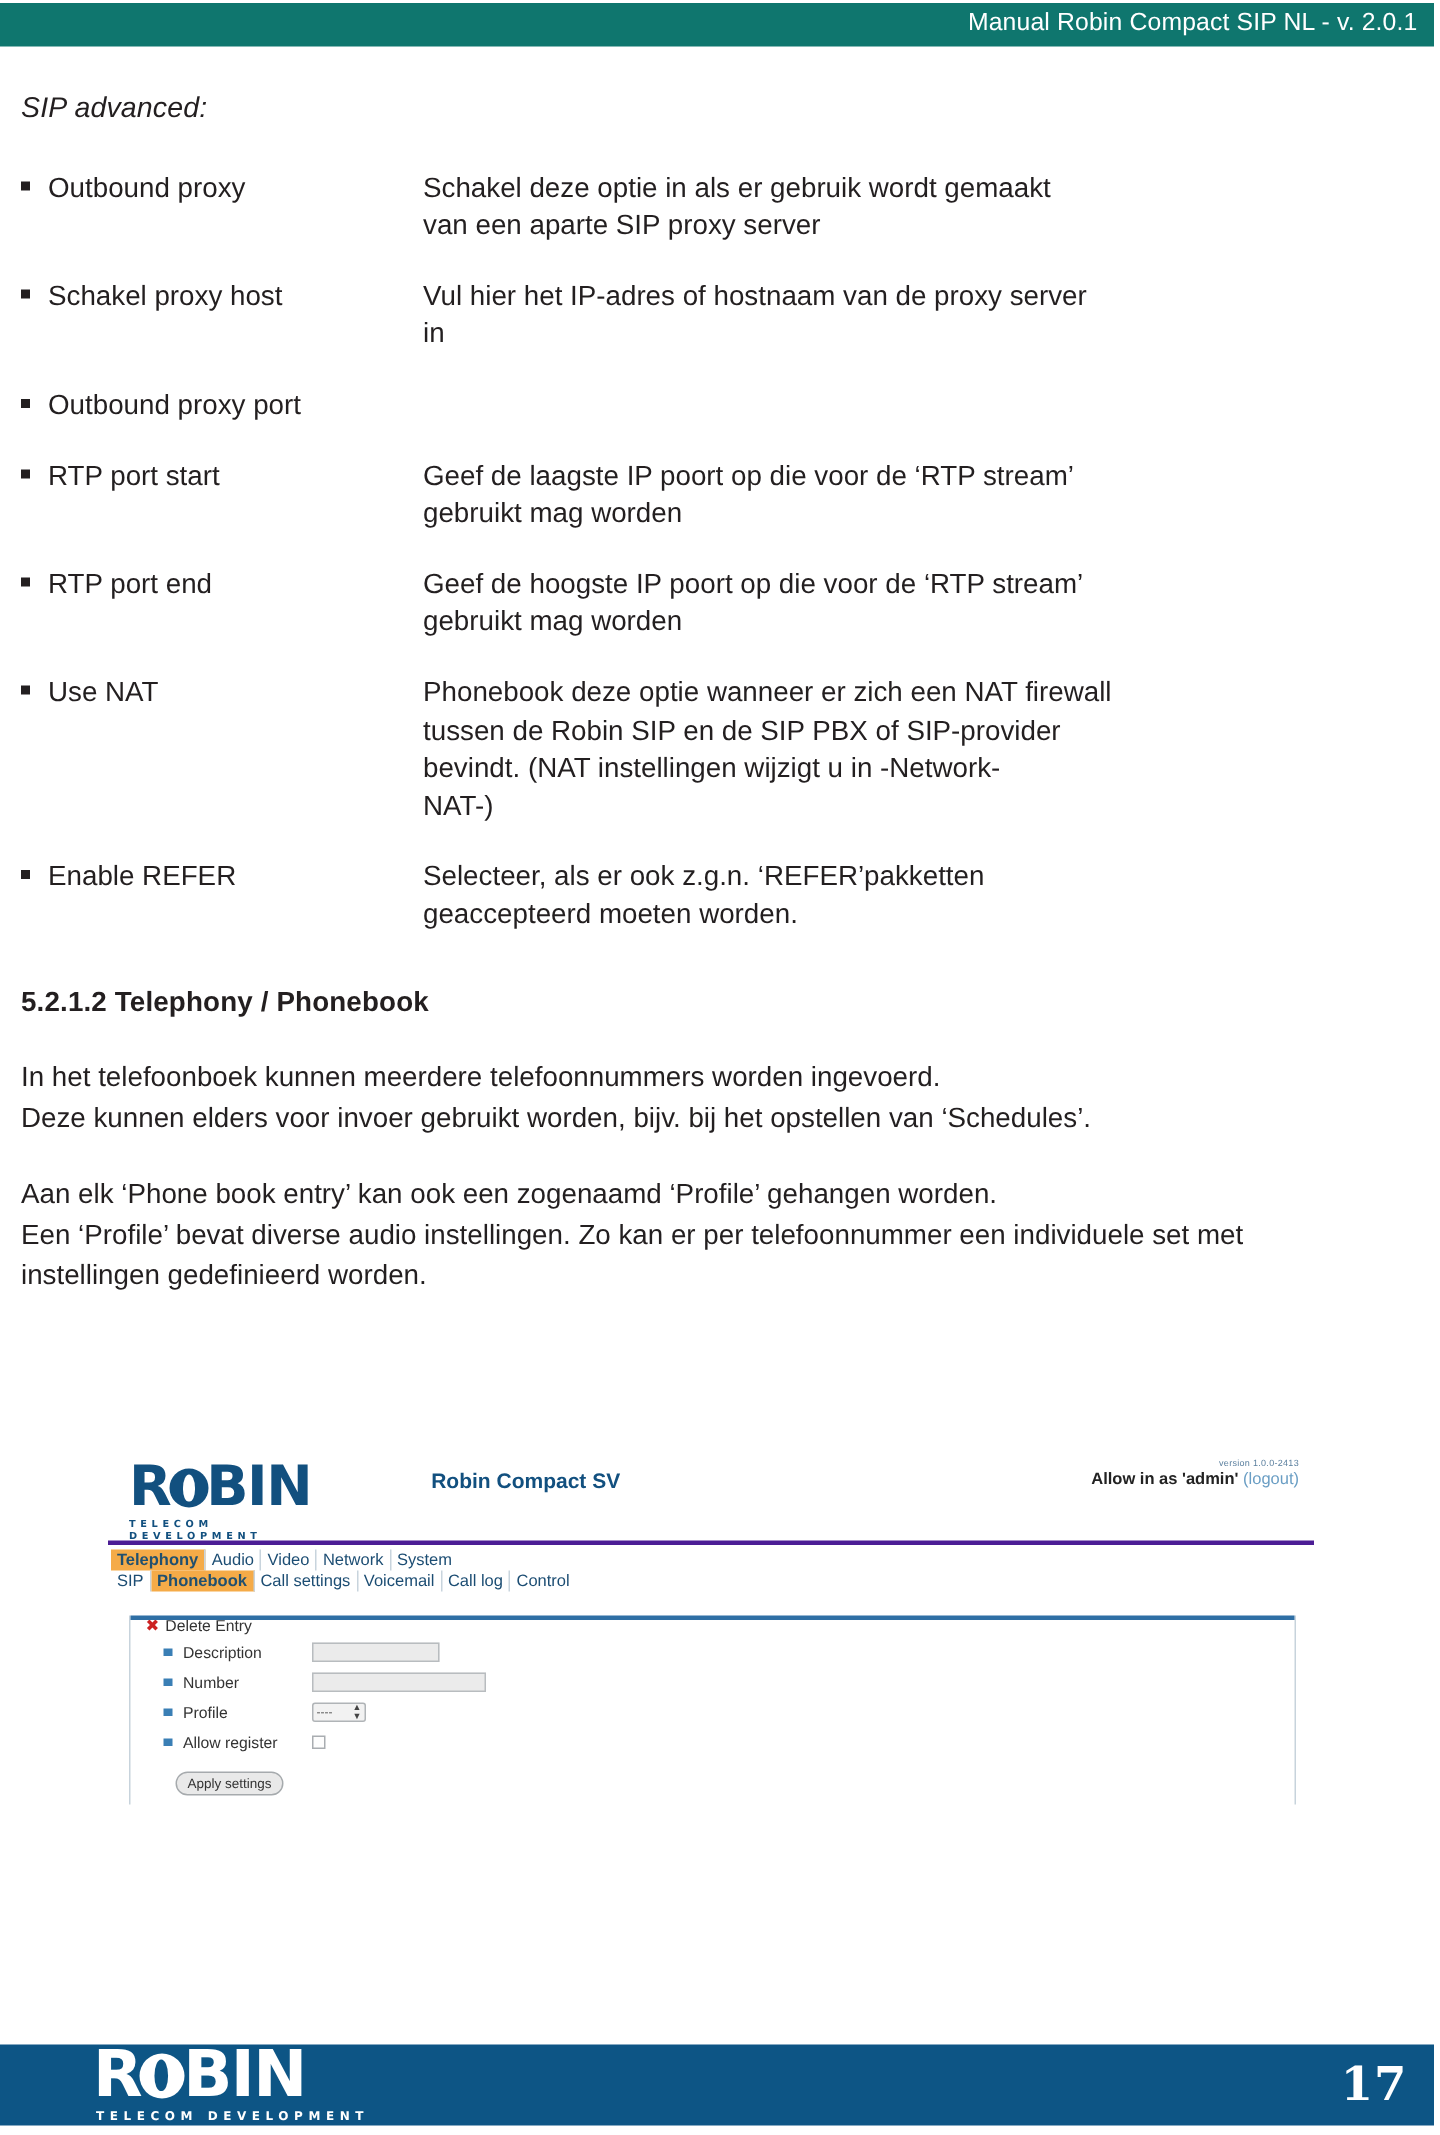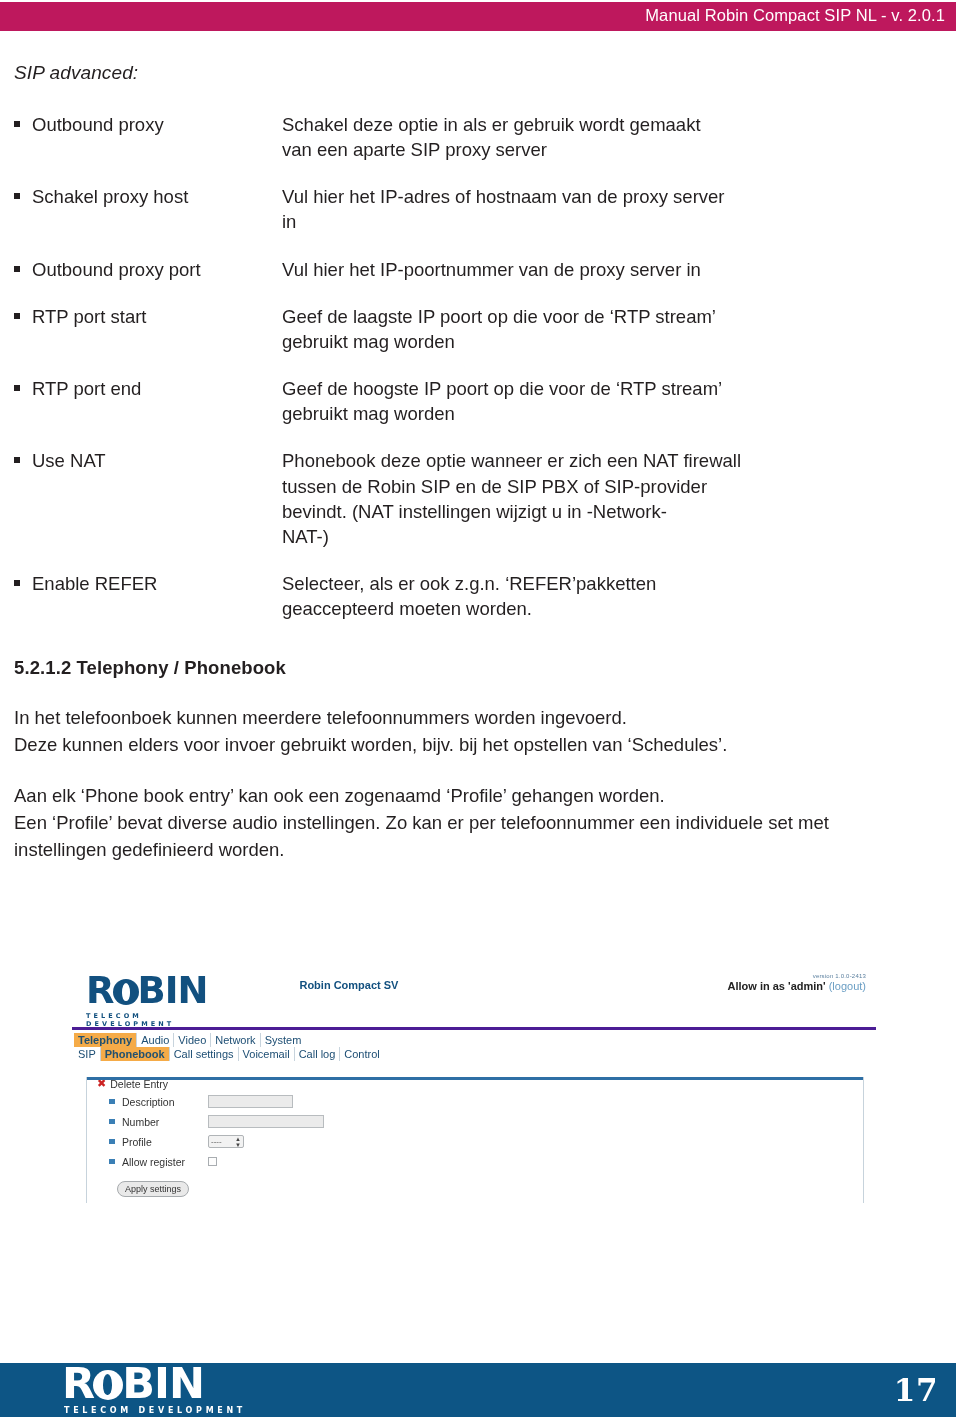--- a/index.html
+++ b/index.html
@@ -20,21 +20,21 @@
     background: #ffffff;
   }
 
   
   .header-bar {
     position: absolute;
     left: 0;
     top: 2px;
     width: 956px;
     height: 29px;
-    background: #be185d;
+    background: #0f766e;
   }
   .header-bar .header-title {
     position: absolute;
     right: 11px;
     top: 4px;
     font-size: 16.5px;
     color: #ffffff;
     letter-spacing: 0.1px;
     white-space: nowrap;
   }
@@ -164,23 +164,23 @@
     font-size: 6.5px;
     font-weight: bold;
     color: #12507f;
     letter-spacing: 3.1px;
     margin-top: 1px;
   }
 
   .app-product {
     display: inline-block;
     vertical-align: top;
-    margin-left: 28px;
+    margin-left: 16px;
     margin-top: 8px;
-    font-size: 11px;
+    font-size: 14px;
     font-weight: bold;
     color: #12507f;
     padding-left: 36px;
   }
 
   .app-login {
     position: absolute;
     right: 10px;
     top: 10px;
     text-align: right;
@@ -413,23 +413,20 @@
           <span class="ln">Vul hier het IP-adres of hostnaam van de proxy server</span>
           <span class="ln">in</span>
         </div>
       </div>
 
       <div class="def-row">
         <div class="def-term">
           <span class="bullet"></span>
           <span>Outbound proxy port</span>
         </div>
-        <div class="def-desc">
-          <span class="ln">Vul hier het IP-poortnummer van de proxy server in</span>
-        </div>
       </div>
 
       <div class="def-row">
         <div class="def-term">
           <span class="bullet"></span>
           <span>RTP port start</span>
         </div>
         <div class="def-desc">
           <span class="ln">Geef de laagste IP poort op die voor de ‘RTP stream’</span>
           <span class="ln">gebruikt mag worden</span>

